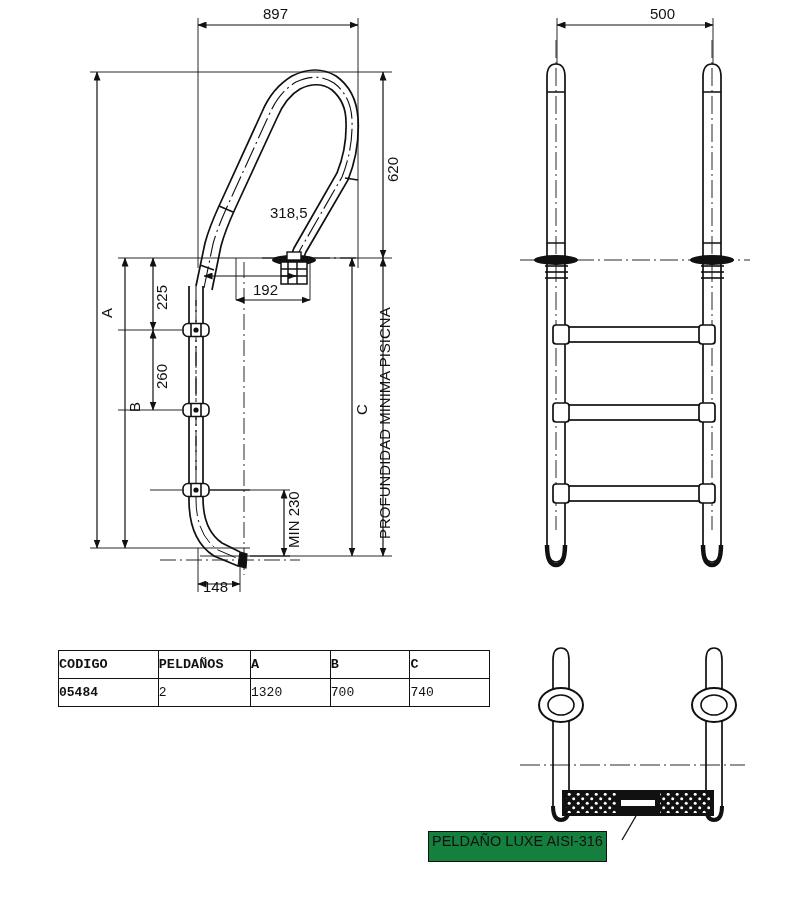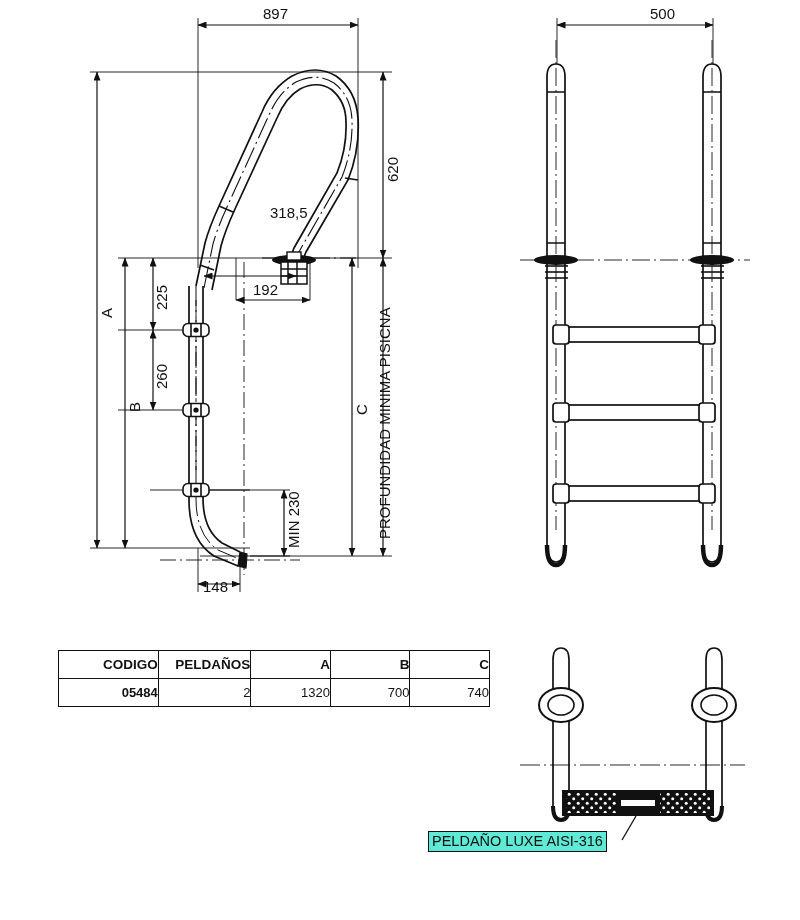--- a/index.html
+++ b/index.html
@@ -5,34 +5,34 @@
   html,body{margin:0;padding:0;background:#ffffff;}
   body{
     width:800px;height:920px;position:relative;overflow:hidden;
     font-family:"Liberation Sans", sans-serif;
     color:#111111;
   }
   #sheet{position:absolute;inset:0;width:800px;height:920px;}
   .tbl{position:absolute;left:58px;top:650px;width:432px;border-collapse:collapse;}
   .tbl td,.tbl th{
     border:1.4px solid #111;
-    text-align:right;
+    text-align:left;
     font-size:13px;
     height:27px;
-    font-family:Liberation Sans, sans-serif;
+    font-family:Liberation Mono, monospace;
     padding:0;
   }
   .tbl th{font-weight:bold;font-size:13.5px;}
-  .tbl td.code{font-weight:bold;padding-left:8px;}
+  .tbl td.code{font-weight:bold;}
   .c0{width:100px;} .c1{width:92px;} .c2{width:80px;} .c3{width:80px;} .c4{width:80px;}
   .lbl{position:absolute;font-size:15px;white-space:nowrap;font-family:"Liberation Sans", sans-serif;}
   .rot{transform-origin:0 0;transform:rotate(-90deg);}
   .callout{
-    position:absolute;border:1.3px solid #111;background:#5eead4;
-    font-size:14.5px;padding:1px 3px 2px 3px;white-space:nowrap;
+    position:absolute;border:1.3px solid #111;background:#15803d;
+    font-size:14.5px;padding:1px 3px 12px 3px;white-space:nowrap;
   }
 </style>
 </head>
 <body>
 
 <svg id="sheet" viewBox="0 0 800 920">
   <defs>
     <marker id="ar" markerWidth="9" markerHeight="7" refX="8.5" refY="3.5" orient="auto" markerUnits="userSpaceOnUse">
       <polygon points="0,0 9,3.5 0,7" fill="#111"></polygon>
     </marker>

